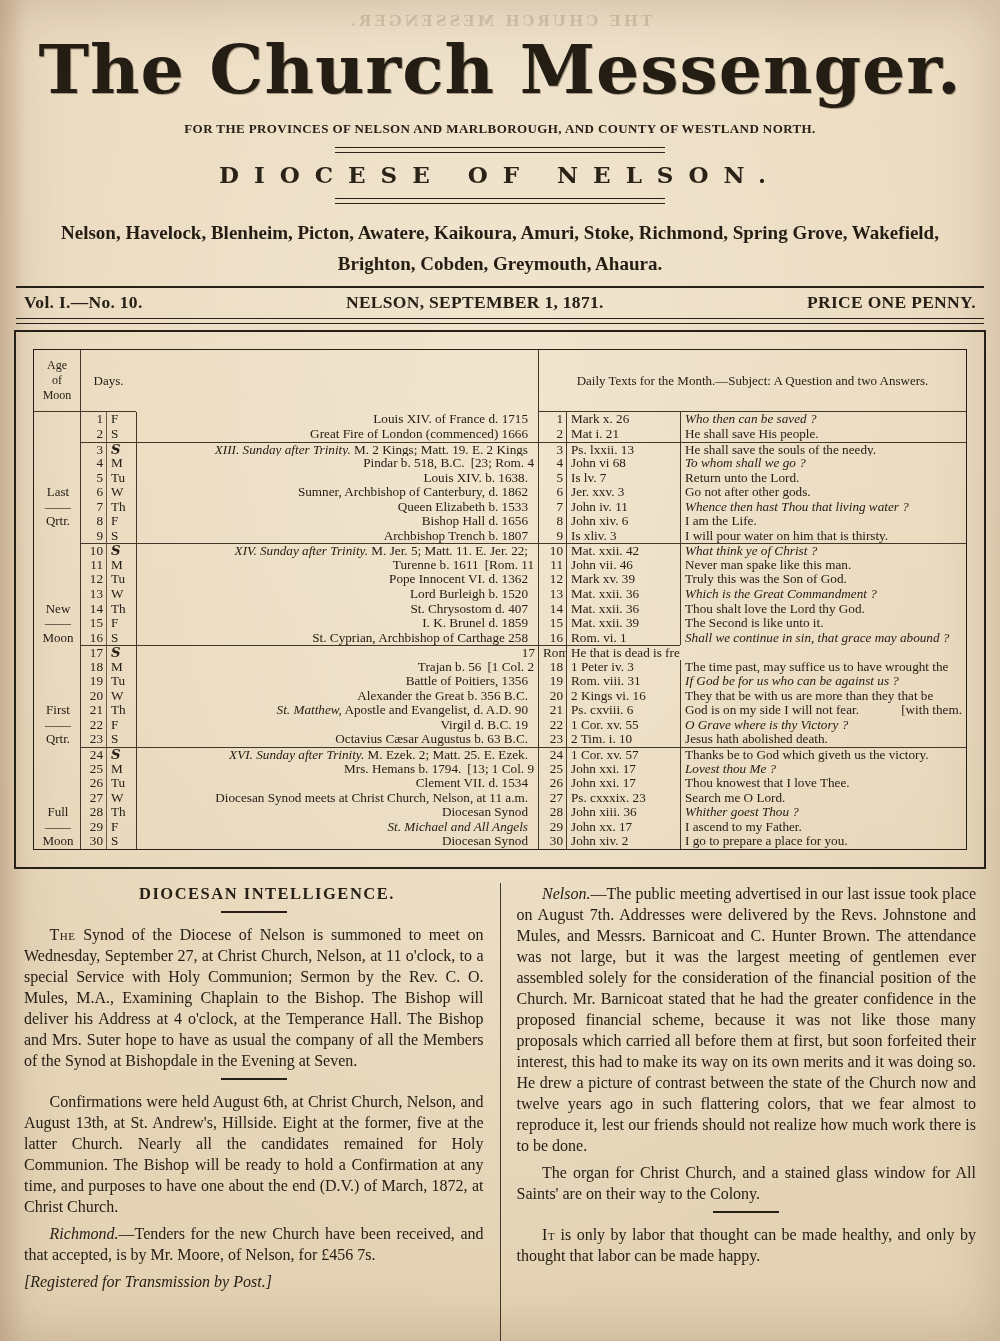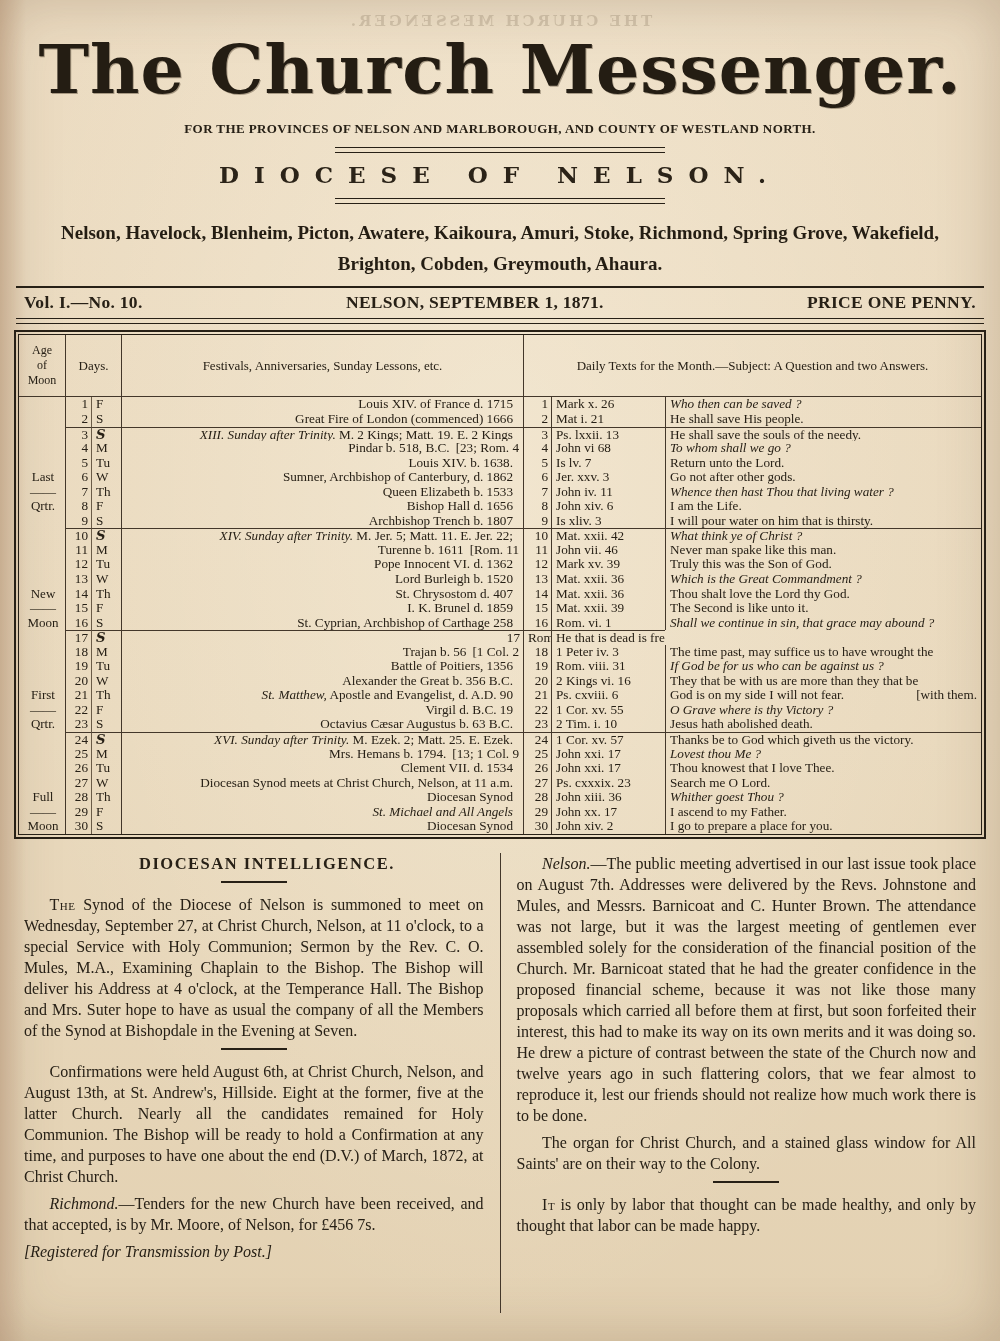--- a/index.html
+++ b/index.html
@@ -73,21 +73,21 @@
   }
   .volline{
     display:flex;justify-content:space-between;align-items:center;
     padding:4px 24px 3px 24px;
     font-size:17.5px;font-weight:bold;letter-spacing:.3px;gap:46px;
   }
   
   .tbl-outer{
     margin:6px 14px 0 14px;
     border:2px solid var(--ink);
-    padding:2px;
+    padding:17px;
   }
   .tbl{
     border:1px solid var(--ink);
     font-size:13.2px;
     line-height:14.55px;
   }
   .hdr,.row{
     display:grid;
     grid-template-columns:46px 26px 30px 402px 28px 114px 1fr;
   }
@@ -167,21 +167,20 @@
 
   <div class="drule full"></div>
 
   <div class="tbl-outer">
     <div class="tbl">
       <div class="hdr">
         <div class="c agehc">Age
 of
 Moon</div>
         <div class="c days2">Days.</div>
-        <div class="c">Festivals, Anniversaries, Sunday Lessons, etc.</div>
         <div class="c texth">Daily Texts for the Month.—Subject: A Question and two Answers.</div>
       </div>
       <div id="cal-body">
           <div class="row">
     <div class="c age"></div>
     <div class="c num">1</div>
     <div class="c day">F</div>
     <div class="c fest">
               <span><i class="fi"></i><span>Louis XIV. of France d. 1715</span></span>
               <span class="fright"></span>

